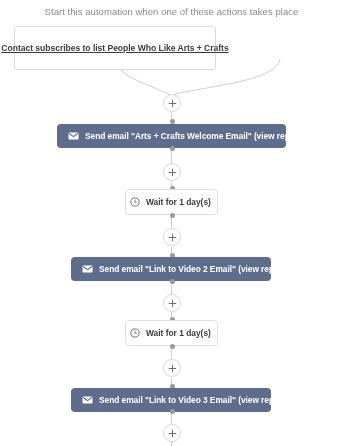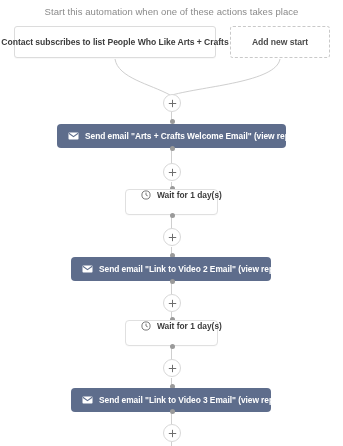--- a/index.html
+++ b/index.html
@@ -38,31 +38,32 @@
     position: absolute;
     top: 0; left: 0;
     width: 343px;
     height: 446px;
     pointer-events: none;
   }
 
   
   .start-box {
     position: absolute;
-    height: 32px;
+    height: 44px;
     border-radius: 3px;
     background: #ffffff;
     display: flex;
     align-items: center;
     justify-content: center;
     font-size: 8.6px;
     color: #3c3c3c;
     font-weight: bold;
     letter-spacing: -0.05px;
     white-space: nowrap;
+    text-decoration: underline;
   }
   .start-box.solid {
     left: 14px;
     top: 26px;
     width: 202px;
     border: 1px solid #dcdcdc;
     box-shadow: 0 1px 1px rgba(0,0,0,0.03);
   }
   .start-box.dashed {
     left: 230px;
@@ -118,21 +119,22 @@
   }
 
   
   .wait-block {
     position: absolute;
     height: 26px;
     border-radius: 4px;
     background: #ffffff;
     border: 1px solid #e0e0e0;
     display: flex;
-    padding-left: 15px;
+    align-items: center;
+    padding-left: 4px;
     color: #3c3c3c;
     font-size: 8.4px;
     font-weight: bold;
     white-space: nowrap;
     box-shadow: 0 1px 1px rgba(0,0,0,0.02);
   }
   .wait-block .clock-icon {
     display: inline-flex;
     margin-right: 6px;
   }
@@ -160,23 +162,20 @@
     <line x1="171.5" y1="345" x2="171.5" y2="360" stroke="#cfcfcf" stroke-width="1"></line>
     <line x1="171.5" y1="378" x2="171.5" y2="386" stroke="#cfcfcf" stroke-width="1"></line>
     <line x1="171.5" y1="410" x2="171.5" y2="424" stroke="#cfcfcf" stroke-width="1"></line>
     <line x1="171.5" y1="442" x2="171.5" y2="446" stroke="#cfcfcf" stroke-width="1"></line>
   </svg>
 
   <div class="start-box solid">
     <span>Contact subscribes to list People Who Like Arts + Crafts</span>
   </div>
 
-  <div class="start-box dashed">
-    <span>Add new start</span>
-  </div>
 
   <div class="plus-node" style="top:94px;">
     <svg width="9" height="9" viewBox="0 0 9 9">
       <line x1="4.5" y1="0.8" x2="4.5" y2="8.2" stroke="#6e6e6e" stroke-width="1"></line>
       <line x1="0.8" y1="4.5" x2="8.2" y2="4.5" stroke="#6e6e6e" stroke-width="1"></line>
     </svg>
   </div>
 
   <div class="port-dot" style="top:119px;"></div>
   <div class="email-block" style="top:124px; left:57px; width:229px;">

